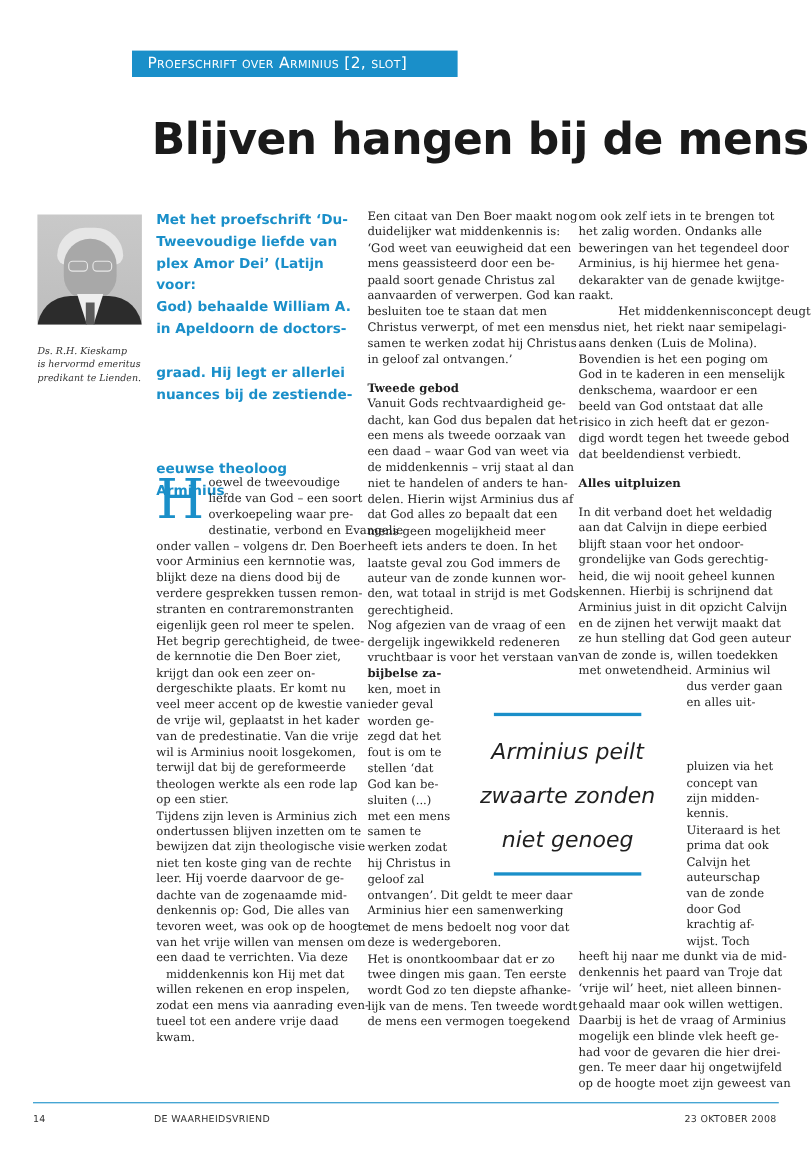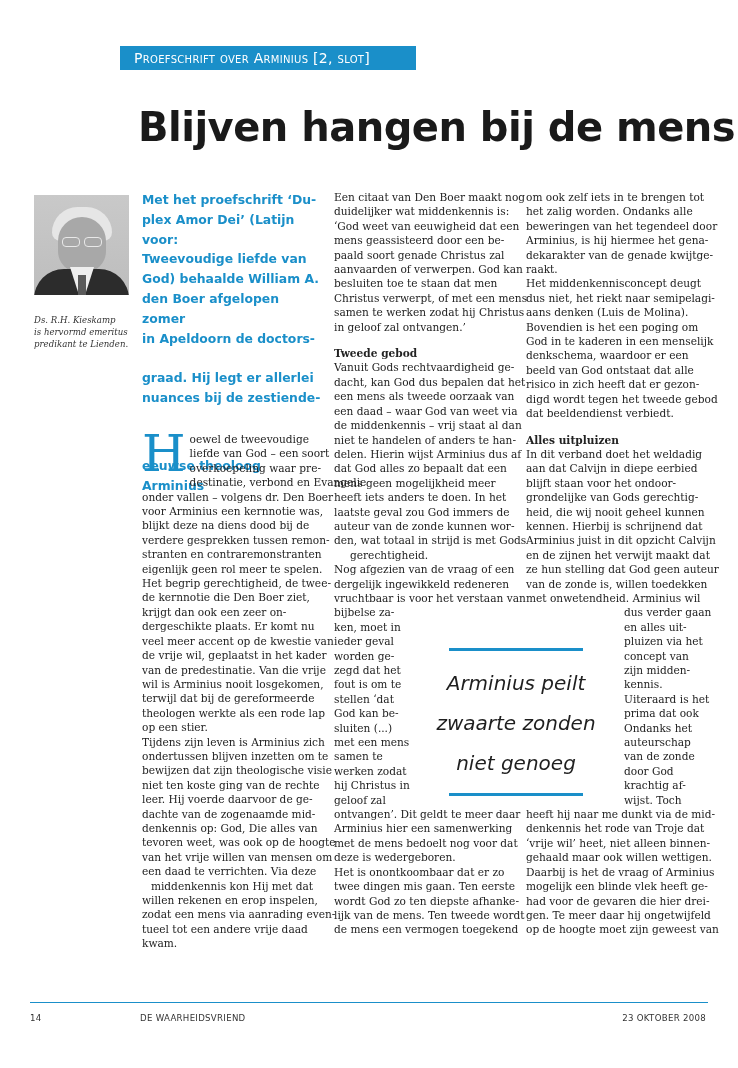--- a/index.html
+++ b/index.html
@@ -86,24 +86,23 @@
 </div>
 
 <div class="caption">
   <span class="line" style="display:block">Ds. R.H. Kieskamp</span>
   <span class="line" style="display:block">is hervormd emeritus</span>
   <span class="line" style="display:block">predikant te Lienden.</span>
 </div>
 
 <div class="intro" id="intro">
     <span class="line" style="display: block;">Met het proefschrift ‘Du-</span>
+    <span class="line" style="display: block;">Tweevoudige liefde van</span>
     <span class="line" style="display: block;">plex Amor Dei’ (Latijn voor:</span>
-    <span class="line" style="display: block;">Tweevoudige liefde van</span>
     <span class="line" style="display: block;">God) behaalde William A.</span>
-    <span class="line" style="display: block;">den Boer afgelopen zomer</span>
     <span class="line" style="display: block;">in Apeldoorn de doctors-</span>
     <span class="line" style="display: block; margin-top: 20px;">graad. Hij legt er allerlei</span>
     <span class="line" style="display: block;">nuances bij de zestiende-</span>
     <span class="line" style="display: block; margin-top: 48px;">eeuwse theoloog Arminius</span>
   </div>
 
 <div class="col col1">
   <span class="dropcap">H</span>
   <div id="col1-lines">
       <span class="line" style="display: block;">oewel de tweevoudige</span>
@@ -166,25 +165,25 @@
       <span class="line" style="display: block;">een daad – waar God van weet via</span>
       <span class="line" style="display: block;">de middenkennis – vrij staat al dan</span>
       <span class="line" style="display: block;">niet te handelen of anders te han-</span>
       <span class="line" style="display: block;">delen. Hierin wijst Arminius dus af</span>
       <span class="line" style="display: block;">dat God alles zo bepaalt dat een</span>
       <span class="line" style="display: block;">mens geen mogelijkheid meer</span>
       <span class="line" style="display: block;">heeft iets anders te doen. In het</span>
       <span class="line" style="display: block;">laatste geval zou God immers de</span>
       <span class="line" style="display: block;">auteur van de zonde kunnen wor-</span>
       <span class="line" style="display: block;">den, wat totaal in strijd is met Gods</span>
-      <span class="line" style="display: block; margin-left: 16px;">gerechtigheid.</span>
+      <span class="line" style="display: block;">gerechtigheid.</span>
       <span class="line" style="display: block;">Nog afgezien van de vraag of een</span>
       <span class="line" style="display: block;">dergelijk ingewikkeld redeneren</span>
       <span class="line" style="display: block;">vruchtbaar is voor het verstaan van</span>
-      <span class="line" style="display: block;">bijbelse za-</span>
+      <span class="line" style="display: block; font-weight: bold;">bijbelse za-</span>
       <span class="line" style="display: block;">ken, moet in</span>
       <span class="line" style="display: block;">ieder geval</span>
       <span class="line" style="display: block;">worden ge-</span>
       <span class="line" style="display: block;">zegd dat het</span>
       <span class="line" style="display: block;">fout is om te</span>
       <span class="line" style="display: block;">stellen ‘dat</span>
       <span class="line" style="display: block;">God kan be-</span>
       <span class="line" style="display: block;">sluiten (...)</span>
       <span class="line" style="display: block;">met een mens</span>
       <span class="line" style="display: block;">samen te</span>
@@ -204,64 +203,64 @@
 </div>
 
 <div class="col col3">
   <div id="col3-b1">
       <span class="line" style="display: block;">om ook zelf iets in te brengen tot</span>
       <span class="line" style="display: block;">het zalig worden. Ondanks alle</span>
       <span class="line" style="display: block;">beweringen van het tegendeel door</span>
       <span class="line" style="display: block; text-align: right;">Arminius, is hij hiermee het gena-</span>
       <span class="line" style="display: block;">dekarakter van de genade kwijtge-</span>
       <span class="line" style="display: block;">raakt.</span>
-      <span class="line" style="display: block;">Het middenkennisconcept deugt</span>
+      <span class="line" style="display: block; margin-left: 36px;">Het middenkennisconcept deugt</span>
       <span class="line" style="display: block;">dus niet, het riekt naar semipelagi-</span>
       <span class="line" style="display: block;">aans denken (Luis de Molina).</span>
       <span class="line" style="display: block;">Bovendien is het een poging om</span>
       <span class="line" style="display: block;">God in te kaderen in een menselijk</span>
       <span class="line" style="display: block;">denkschema, waardoor er een</span>
       <span class="line" style="display: block;">beeld van God ontstaat dat alle</span>
       <span class="line" style="display: block;">risico in zich heeft dat er gezon-</span>
       <span class="line" style="display: block;">digd wordt tegen het tweede gebod</span>
       <span class="line" style="display: block;">dat beeldendienst verbiedt.</span>
     </div>
   <span class="subhead">Alles uitpluizen</span>
   <div id="col3-b2">
-      <span class="line" style="display: block;">In dit verband doet het weldadig</span>
+      <span class="line" style="display: block; margin-top: 12px;">In dit verband doet het weldadig</span>
       <span class="line" style="display: block;">aan dat Calvijn in diepe eerbied</span>
       <span class="line" style="display: block;">blijft staan voor het ondoor-</span>
       <span class="line" style="display: block;">grondelijke van Gods gerechtig-</span>
       <span class="line" style="display: block;">heid, die wij nooit geheel kunnen</span>
       <span class="line" style="display: block;">kennen. Hierbij is schrijnend dat</span>
       <span class="line" style="display: block;">Arminius juist in dit opzicht Calvijn</span>
       <span class="line" style="display: block;">en de zijnen het verwijt maakt dat</span>
       <span class="line" style="display: block;">ze hun stelling dat God geen auteur</span>
       <span class="line" style="display: block;">van de zonde is, willen toedekken</span>
       <span class="line" style="display: block;">met onwetendheid. Arminius wil</span>
     </div>
   <div id="col3-narrow" style="padding-left:98px">
       <span class="line" style="display: block;">dus verder gaan</span>
       <span class="line" style="display: block;">en alles uit-</span>
-      <span class="line" style="display: block;">pluizen via het</span>
+      <span class="line" style="display: block; margin-top: 44px;">pluizen via het</span>
       <span class="line" style="display: block;">concept van</span>
       <span class="line" style="display: block;">zijn midden-</span>
       <span class="line" style="display: block;">kennis.</span>
       <span class="line" style="display: block;">Uiteraard is het</span>
       <span class="line" style="display: block;">prima dat ook</span>
-      <span class="line" style="display: block;">Ondanks het</span>
+      <span class="line" style="display: block;">Calvijn het</span>
       <span class="line" style="display: block;">auteurschap</span>
       <span class="line" style="display: block;">van de zonde</span>
       <span class="line" style="display: block;">door God</span>
       <span class="line" style="display: block;">krachtig af-</span>
       <span class="line" style="display: block;">wijst. Toch</span>
     </div>
   <div id="col3-b3">
       <span class="line" style="display: block;">heeft hij naar me dunkt via de mid-</span>
-      <span class="line" style="display: block;">denkennis het rode van Troje dat</span>
+      <span class="line" style="display: block;">denkennis het paard van Troje dat</span>
       <span class="line" style="display: block;">‘vrije wil’ heet, niet alleen binnen-</span>
       <span class="line" style="display: block;">gehaald maar ook willen wettigen.</span>
       <span class="line" style="display: block;">Daarbij is het de vraag of Arminius</span>
       <span class="line" style="display: block;">mogelijk een blinde vlek heeft ge-</span>
       <span class="line" style="display: block;">had voor de gevaren die hier drei-</span>
       <span class="line" style="display: block;">gen. Te meer daar hij ongetwijfeld</span>
       <span class="line" style="display: block;">op de hoogte moet zijn geweest van</span>
     </div>
 </div>
 

